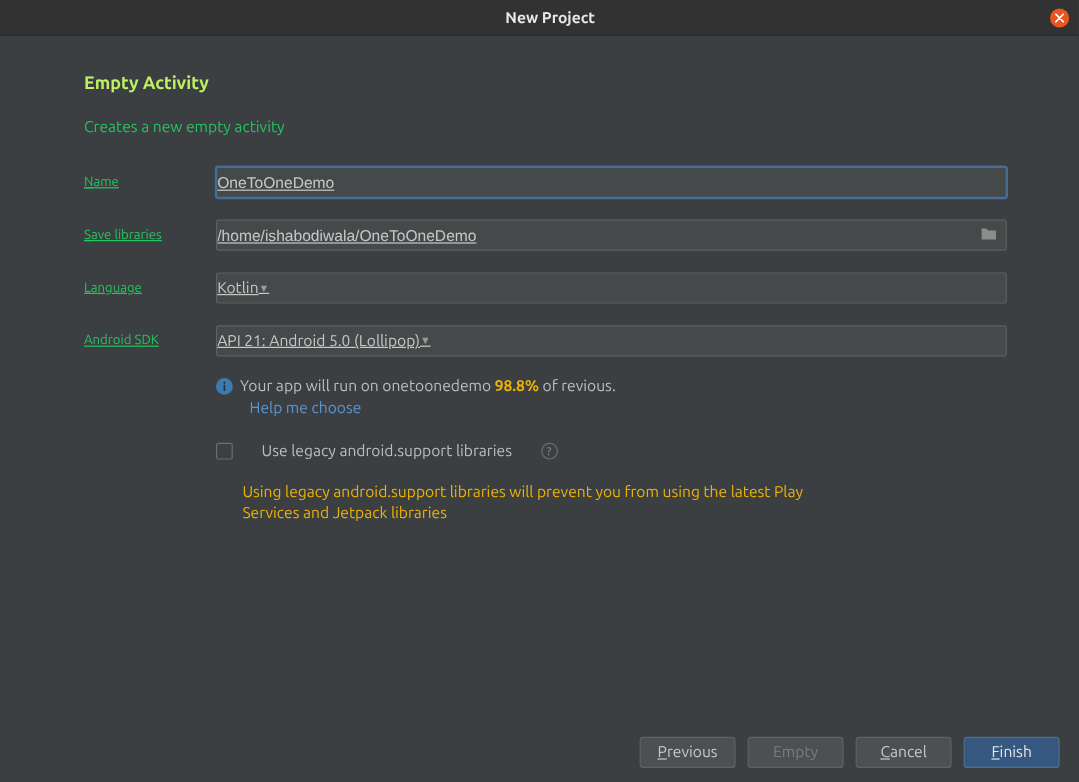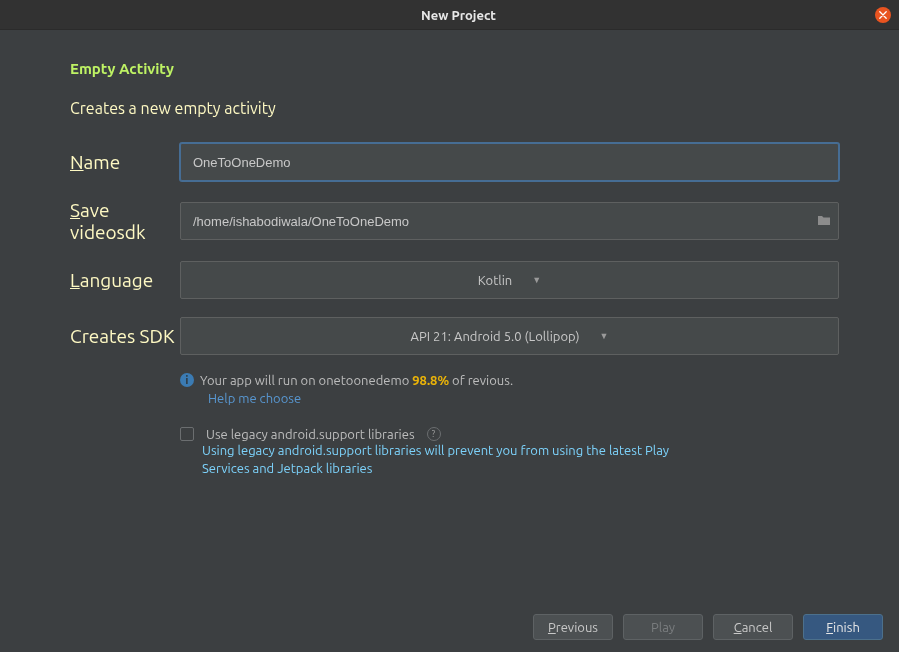--- a/index.html
+++ b/index.html
@@ -20,68 +20,69 @@
     position: absolute; right: 8px; top: 7px;
     width: 16px; height: 16px; border-radius: 8px;
     background: #e95420; display: flex; align-items: center; justify-content: center;
     cursor: pointer;
   }
   .titlebar .close svg { width: 8px; height: 8px; }
 
   .content { padding: 30px 60px 0 70px; }
 
   .heading { color: #bef264; font-size: 15px; font-weight: 600; margin-bottom: 22px; }
-  .subheading { color: #fef9c3; font-size: 16px; margin-bottom: 26px; }
+  .subheading { color: #22c55e; font-size: 13px; margin-bottom: 26px; }
 
   .form-row { display: flex; align-items: center; margin-bottom: 18px; }
-  .form-row .label { width: 110px; color: #fef9c3; font-size: 19px; }
+  .form-row .label { width: 110px; color: #22c55e; font-size: 11px; text-decoration: underline; }
   .form-row .label .ul { text-decoration: underline; }
   .form-row .field-wrap { flex: 1; }
 
   input.text-input, .select-like {
-    width: 100%; height: 38px;
+    width: 100%; height: 26px;
     background: #45494a; border: 1px solid #5e6060;
-    color: #c8c8c8; padding: 0 12px; font-size: 13px;
+    color: #c8c8c8; padding: 0 0; font-size: 13px;
     border-radius: 2px;
+    text-decoration: underline;
   }
   input.text-input.focused { border: 1px solid #466d94; box-shadow: 0 0 0 1px #466d94; background:#45494a; }
 
-  .select-like { display: flex; align-items: center; justify-content: center; cursor: pointer; gap: 20px; }
+  .select-like { display: flex; align-items: center; justify-content: flex-start; cursor: pointer; }
   .select-like .arrow { font-size: 9px; color: #9a9a9a; }
 
   .browse-row { position: relative; }
   .browse-row .folder-icon {
     position: absolute; right: 8px; top: 50%; transform: translateY(-50%);
     color: #8a8a8a; pointer-events: none;
   }
 
   .info-block { margin-left: 110px; margin-top: 2px; }
   .info-line { display: flex; align-items: center; gap: 6px; }
   .info-line .iicon {
     width: 14px; height: 14px; border-radius: 50%; background:#3b7bb3;
     display:flex; align-items:center; justify-content:center;
     color:#2c2f31; font-weight:bold; font-size:10px; flex:none;
   }
   .info-line .text { color:#bdbdbd; }
   .info-line .text b { color:#eab308; font-weight:600; }
   .help-link { color:#5897d1; margin-left:28px; margin-top:4px; display:inline-block; cursor:pointer; }
 
   .checkbox-block { margin-left:110px; margin-top:22px; }
-  .cb-row { display:flex; align-items:center; gap:12px; }
+  .cb-row { display:flex; align-items:center; gap:24px; }
   .cb {
     width:14px; height:14px; border:1px solid #6b6e70; background:#3c3f41; border-radius:2px;
     cursor:pointer; flex:none;
   }
   .cb-label { color:#bdbdbd; }
   .help-q {
     width:14px; height:14px; border:1px solid #6b6e70; border-radius:50%;
     display:flex; align-items:center; justify-content:center; font-size:9px; color:#9c9c9c;
     cursor:pointer;
   }
-  .cb-desc { color:#7dd3fc; margin-left:22px; margin-top:0; max-width:500px; line-height:1.4; }
+  .cb-desc { color:#eab308; margin-left:22px; margin-top:18px; max-width:500px; line-height:1.4; }
 
   .footer {
     position:absolute; bottom:12px; right:16px; display:flex; gap:10px;
   }
   .btn {
     min-width:80px; height:26px; padding:0 14px;
     background:#4c5052; border:1px solid #5e6264; color:#c8c8c8;
     border-radius:3px; font-size:13px; display:flex; align-items:center; justify-content:center;
     cursor:pointer;
   }
@@ -107,21 +108,21 @@
 
   <div class="form-row">
     <div class="label"><span class="ul">N</span><span>ame</span></div>
     <div class="field-wrap">
       <input class="text-input focused" value="OneToOneDemo" style="">
     </div>
   </div>
 
 
   <div class="form-row">
-    <div class="label"><span class="ul">S</span><span>ave videosdk</span></div>
+    <div class="label"><span class="ul">S</span><span>ave libraries</span></div>
     <div class="field-wrap browse-row">
       <input class="text-input" value="/home/ishabodiwala/OneToOneDemo" style="">
       <span class="folder-icon">
         <svg width="14" height="12" viewBox="0 0 14 12">
             <path d="M1 2h4l1.5 1.5H13V11H1z" fill="#8c8c8c"></path>
           </svg>
       </span>
     </div>
   </div>
 
@@ -129,21 +130,21 @@
     <div class="label"><span class="ul">L</span><span>anguage</span></div>
     <div class="field-wrap">
       <div class="select-like">
         <span>Kotlin</span>
         <span class="arrow">▼</span>
       </div>
     </div>
   </div>
 
   <div class="form-row">
-    <div class="label">Creates SDK</div>
+    <div class="label">Android SDK</div>
     <div class="field-wrap">
       <div class="select-like">
         <span>API 21: Android 5.0 (Lollipop)</span>
         <span class="arrow">▼</span>
       </div>
     </div>
   </div>
 
   <div class="info-block">
     <div class="info-line">
@@ -164,21 +165,21 @@
     <div class="cb-desc">Using legacy android.support libraries will prevent you from using the latest Play Services and Jetpack libraries</div>
   </div>
 </div>
 
 <div class="footer">
   <div class="btn">
       <span class="ul">P</span>
       <span>revious</span>
     </div>
   <div class="btn disabled">
-      <span>Play</span>
+      <span>Empty</span>
     </div>
   <div class="btn">
       <span class="ul">C</span>
       <span>ancel</span>
     </div>
   <div class="btn primary">
       <span class="ul">F</span>
       <span>inish</span>
     </div>
 </div>

